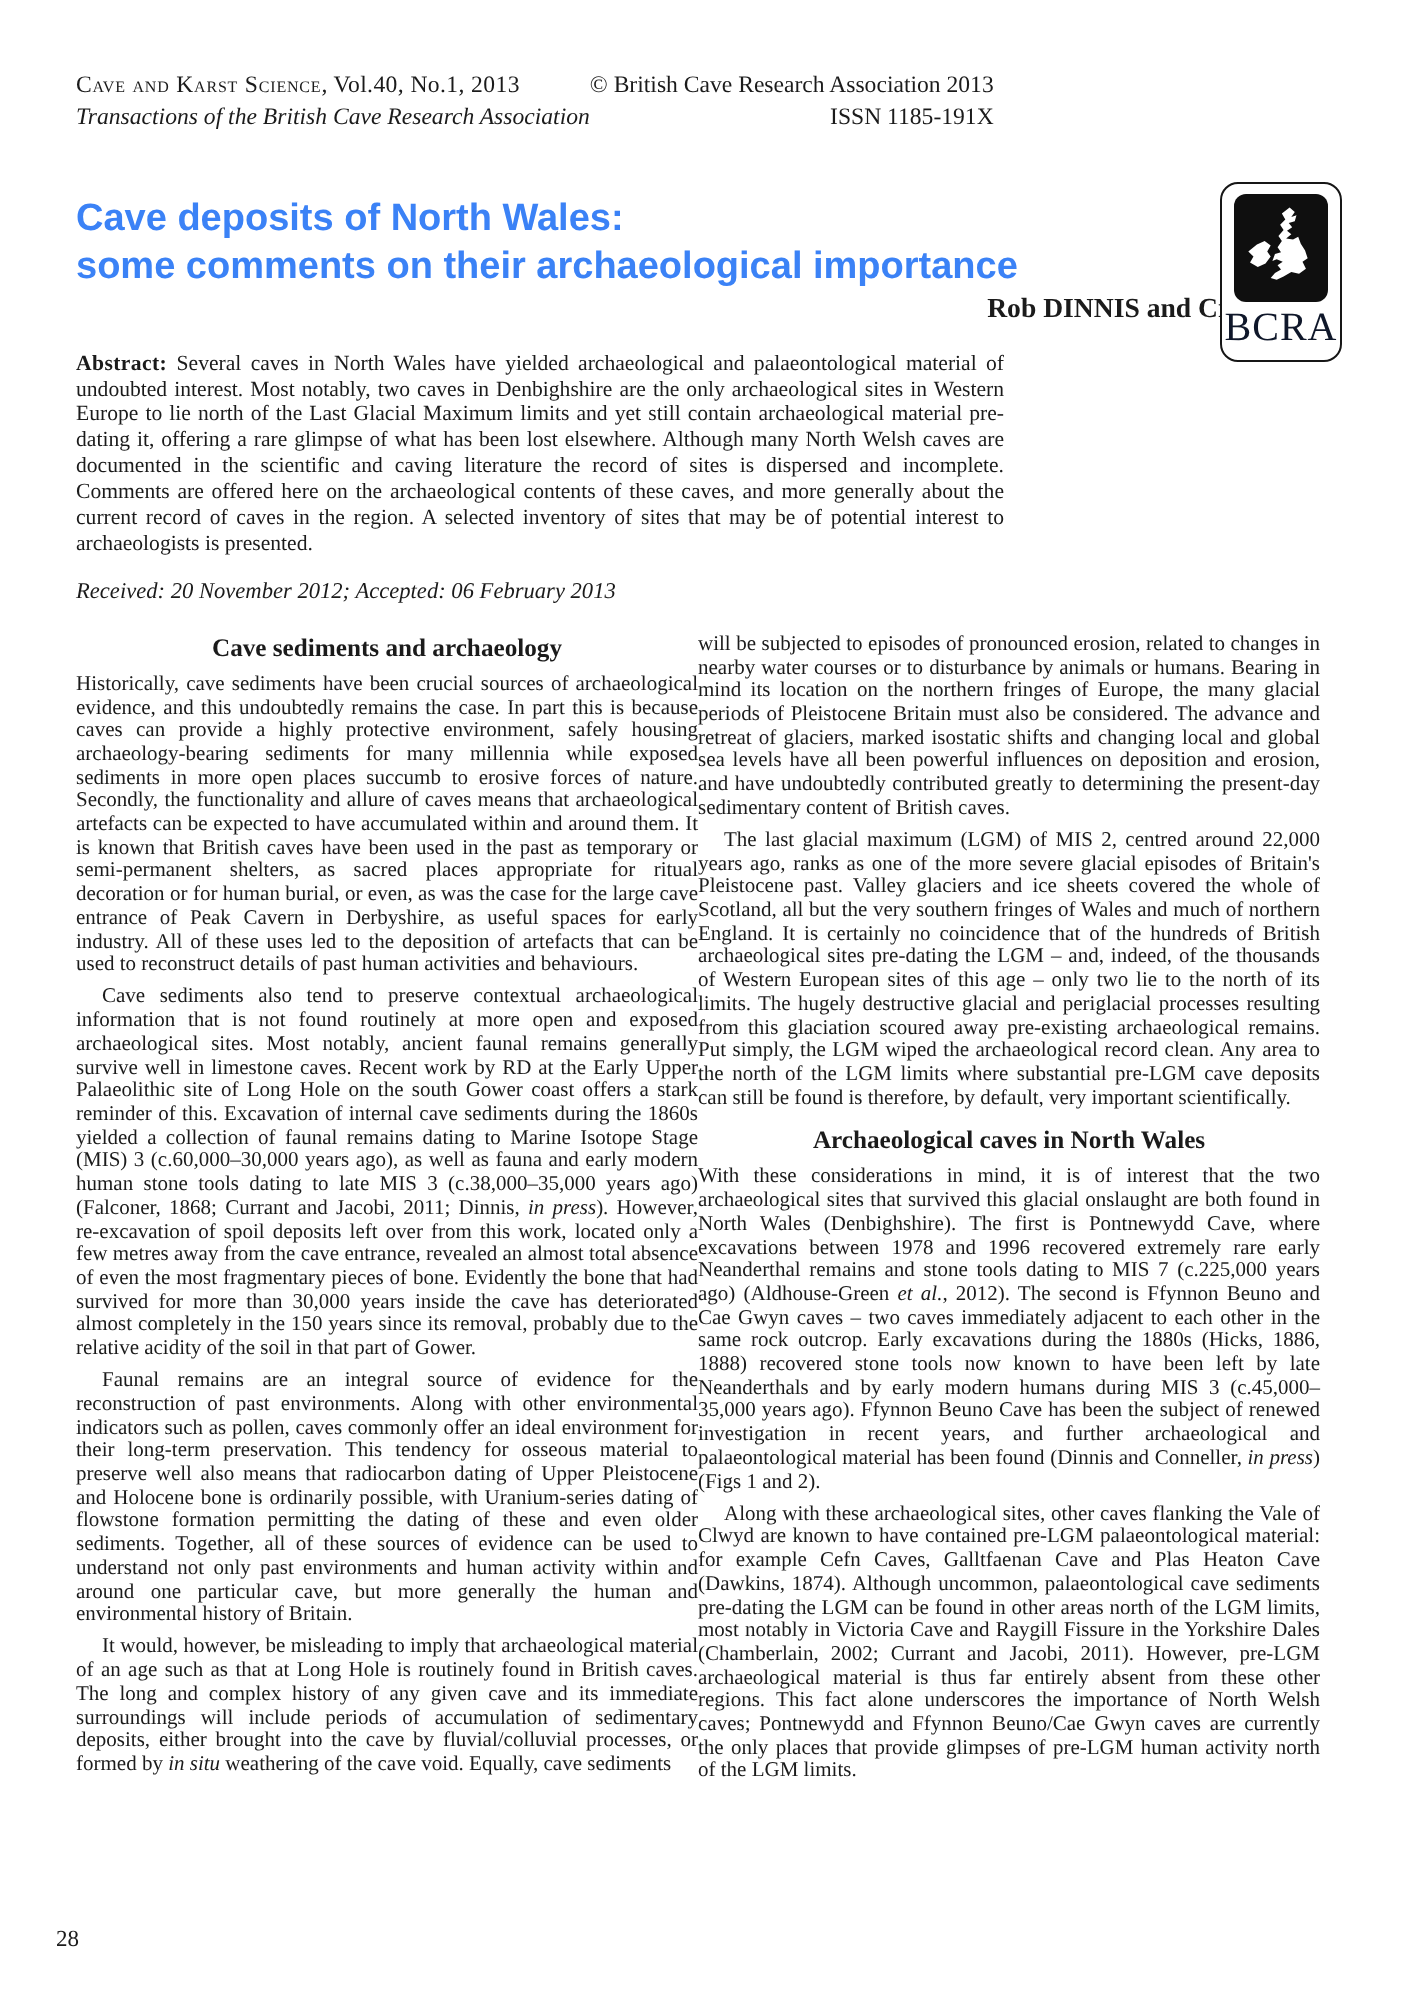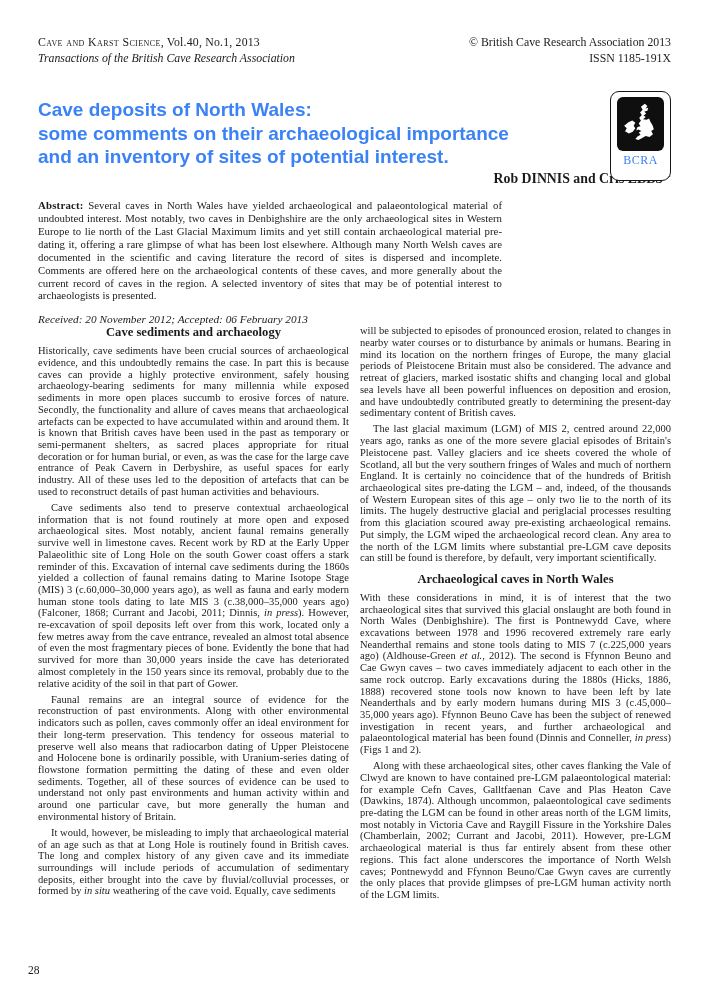--- a/index.html
+++ b/index.html
@@ -8,61 +8,61 @@
     position:relative;
     width:707px; height:1000px;
     margin:0 auto;
     background:#ffffff;
     color:#1b1b1b;
     font-family:"Liberation Serif", serif;
     padding:34px 36px 0 38px;
     overflow:hidden;
   }
   
-  .hdr { display:flex; justify-content:space-between; align-items:flex-start; }
+  .hdr { display:flex; justify-content:flex-start; align-items:flex-start; }
   .hdr-left { font-size:11.8px; line-height:16px; }
   .journal-name { font-variant:small-caps; letter-spacing:0.4px; }
   .journal-issue { letter-spacing:0.2px; }
   .hdr-sub { font-style:italic; font-size:11.8px; }
   .hdr-right { text-align:right; font-size:11.8px; line-height:16px; }
   
   .logo {
     position:absolute; top:91px; left:610px;
     width:61px; height:90px;
     border:1.6px solid #161616; border-radius:9px;
     background:#fff;
     display:flex; flex-direction:column; align-items:center;
   }
   .logo-map {
     margin-top:5px; width:47px; height:54px;
     background:#0f0f0f; border-radius:6px;
     display:flex; align-items:center; justify-content:center;
   }
   .logo-map svg { width:43px; height:50px; }
-  .logo-label { font-size:12px; letter-spacing:0.5px; color:#3b82f6; margin-top:2px; }
+  .logo-label { font-size:20px; letter-spacing:0.5px; color:#0f172a; margin-top:2px; }
   
   .title-block { margin-top:32px; width:560px; }
   .title-line {
     font-family:"Liberation Sans", sans-serif;
     font-weight:bold; font-size:19px; line-height:23.5px; color:#3b82f6;
   }
   .authors { font-weight:bold; font-size:13.8px;text-align:right; }
   .authors sup { font-size:9px; }
   
   .corresp { margin-top:9px; font-size:11.8px; line-height:15.5px; }
   .corresp sup { font-size:8.5px; }
   
   .abstract {
     margin-top:13px; width:464px;
     font-size:10.8px; line-height:12.9px; text-align:justify;
   }
   .abstract b { letter-spacing:0.2px; }
   .history { margin-top:11px; font-style:italic; font-size:11.3px; }
   
-  .columns { display:flex; gap:11px; }
+  .columns { display:flex; margin-top:15px; }
   .col { width:311px; font-size:10.5px; line-height:11.7px; text-align:justify; }
   .sec-heading {
     font-size:12.6px; font-weight:bold; text-align:center;
     margin-bottom:5px; line-height:15px;
   }
   .sec-heading.mid { margin-top:8px; }
   .col p { margin-top:4.5px; }
   .col p.first { margin-top:0; }
   .col p.ind { text-indent:13px; }
   
@@ -92,21 +92,20 @@
         <path fill="#ffffff" d="M60 3 L66 8 L62 14 L68 12 L66 19 L59 21 L63 26 L57 30 L62 34 L56 39 L64 40 L70 37 L73 45 L78 53 L81 62 L75 66 L79 74 L71 80 L62 78 L53 83 L45 87 L38 85 L43 79 L50 75 L46 70 L52 66 L45 63 L40 65 L43 57 L50 55 L46 49 L51 42 L47 36 L53 29 L49 23 L55 17 L51 10 Z"></path>
         <path fill="#ffffff" d="M22 46 L31 42 L38 47 L34 54 L38 60 L32 68 L23 72 L14 67 L18 60 L12 54 Z"></path>
       </svg>
     </div>
     <div class="logo-label">BCRA</div>
   </div>
 
   <div class="title-block">
     <div class="title-line">Cave deposits of North Wales:</div>
     <div class="title-line">some comments on their archaeological importance</div>
-    <div class="title-line">and an inventory of sites of potential interest.</div>
   </div>
 
   <div class="authors">
     <span>Rob DINNIS and Cris EBBS</span>
     <sup>1</sup>
   </div>
 
 
   <div class="abstract">
     <b>Abstract:</b>

